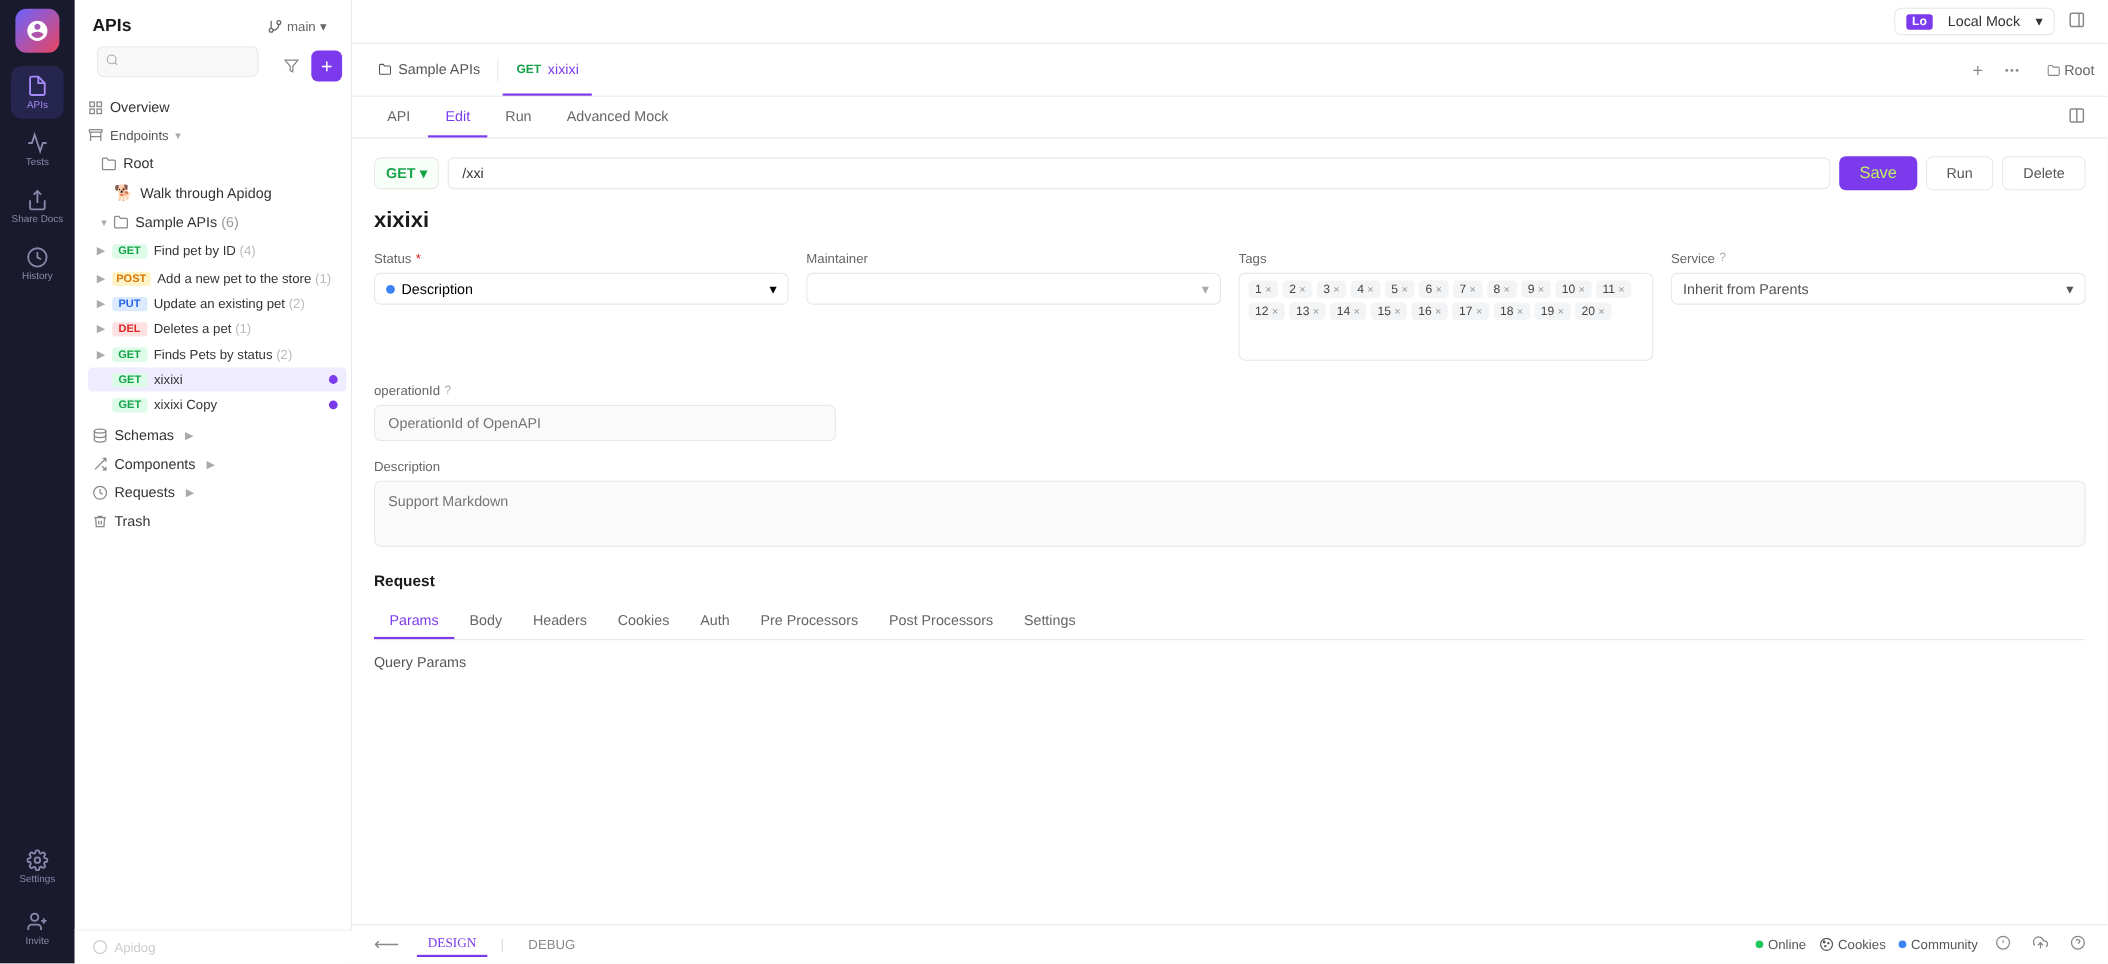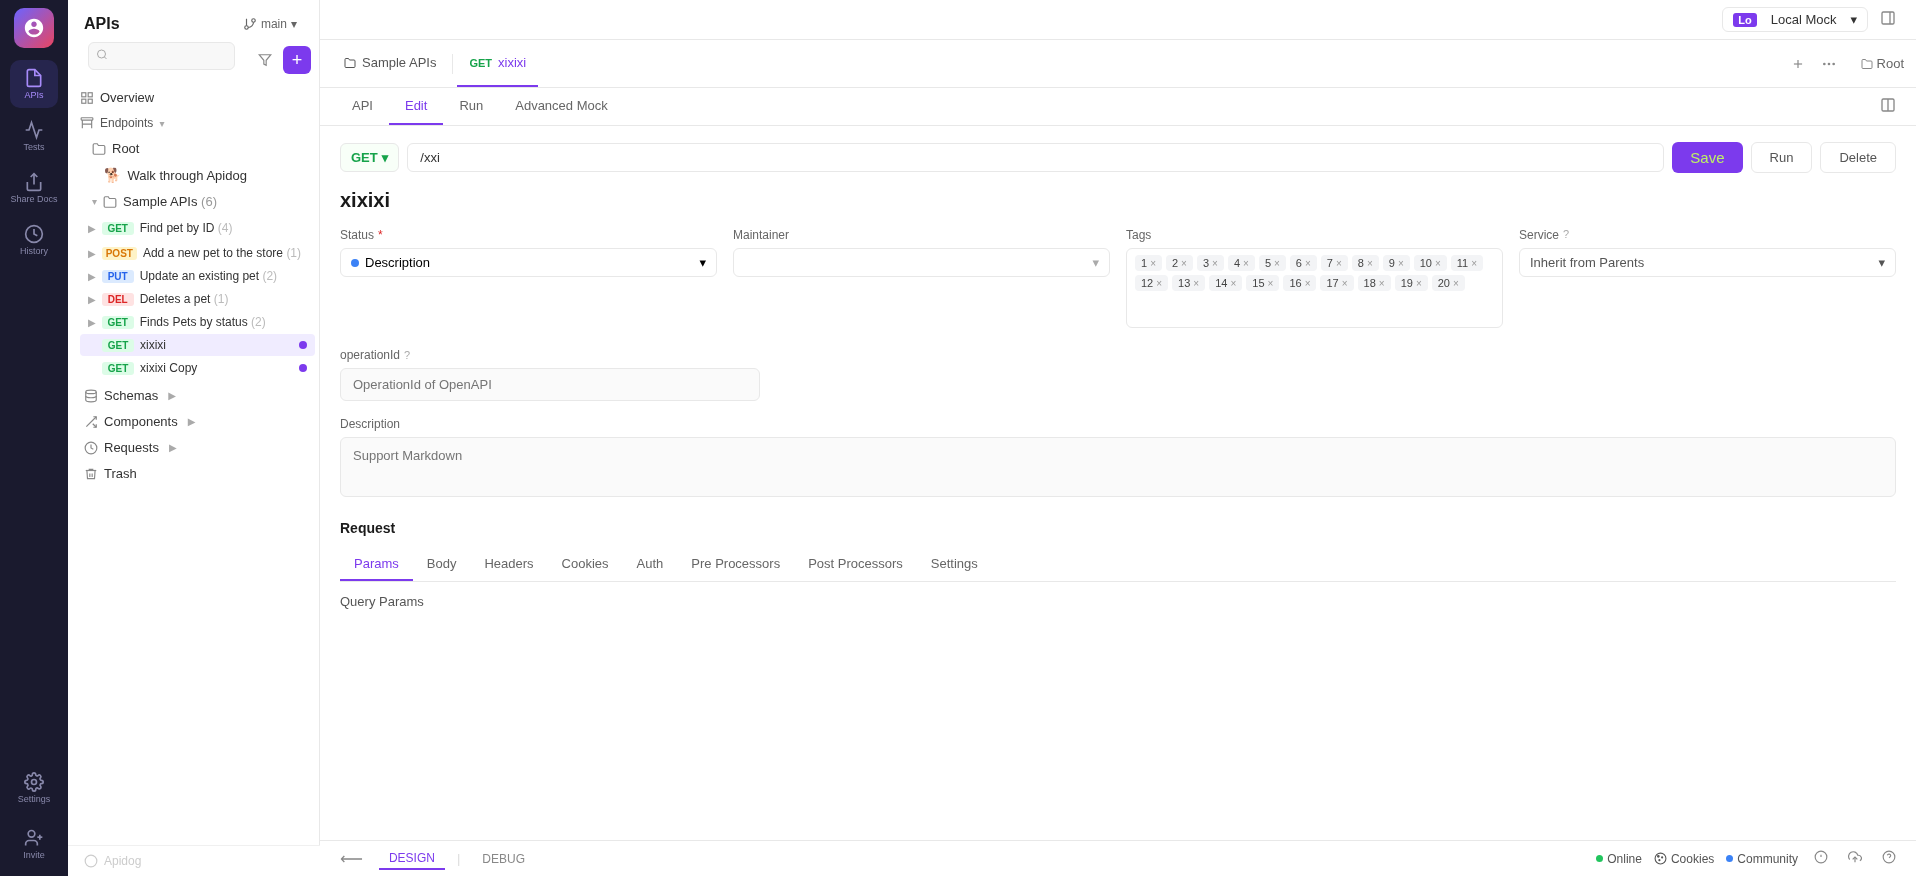--- a/index.html
+++ b/index.html
@@ -266,21 +266,21 @@
       display: flex; align-items: center; padding: 0 16px; gap: 12px;
       flex-shrink: 0;
     }
     .bottom-nav-btn {
       background: none; border: none; cursor: pointer; color: #888;
       padding: 4px; font-size: 16px;
     }
     .design-btn {
       padding: 3px 10px; font-size: 12px; font-weight: 500;
       border: none; background: none; cursor: pointer;
-      border-bottom: 2px solid #7c3aed; color: #7c3aed;
+      border-bottom: 2px solid #7c3aed; color: #7c3aed; font-family: Liberation Serif, serif;
     }
     .debug-btn {
       padding: 3px 10px; font-size: 12px; color: #888; border: none; background: none; cursor: pointer;
     }
     .bottom-right { margin-left: auto; display: flex; align-items: center; gap: 12px; }
     .bottom-right-item {
       display: flex; align-items: center; gap: 4px; color: #555; font-size: 12px; cursor: pointer;
     }
     .online-dot { width: 7px; height: 7px; border-radius: 50%; background: #22c55e; }
     .community-dot { width: 7px; height: 7px; border-radius: 50%; background: #3b82f6; }

